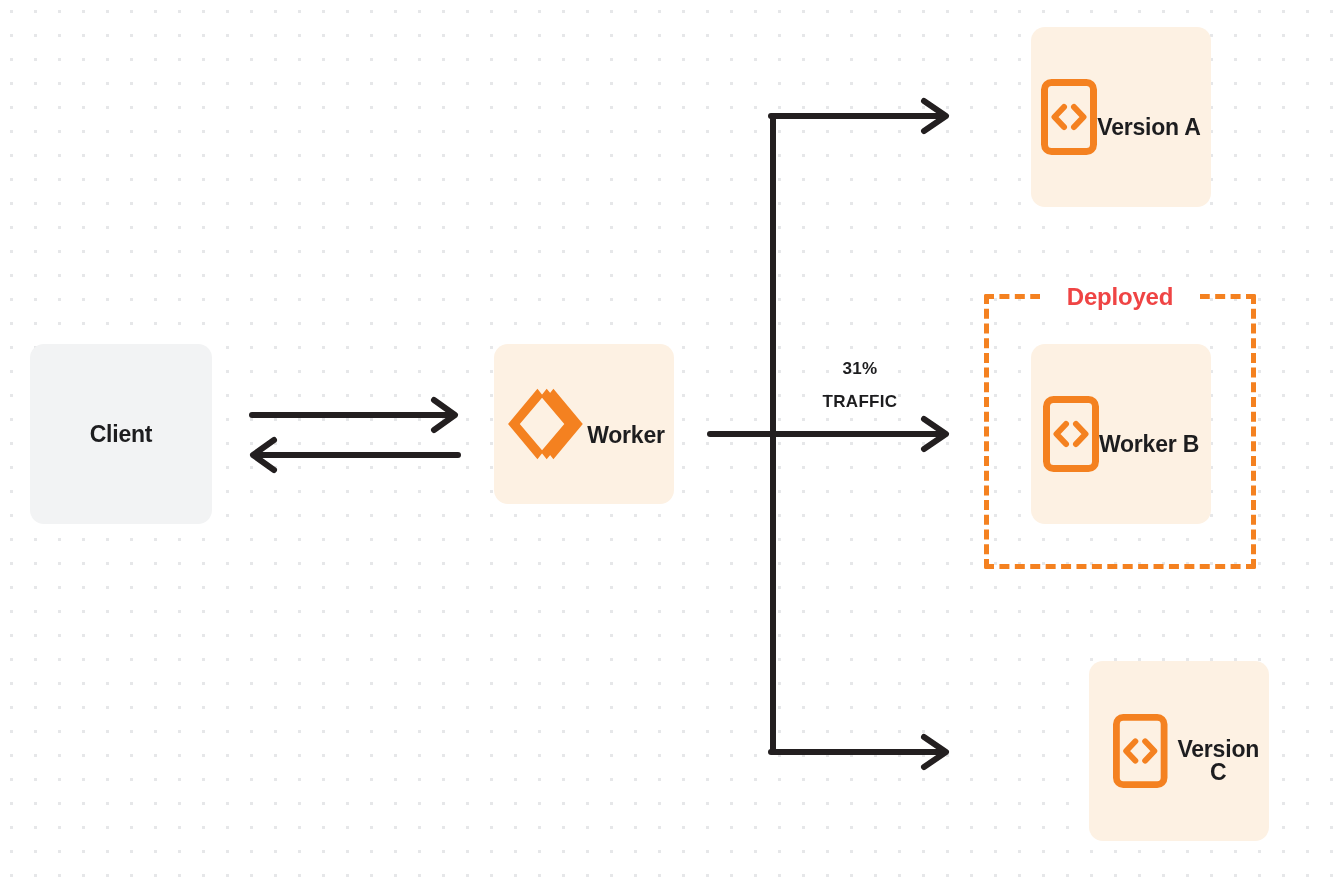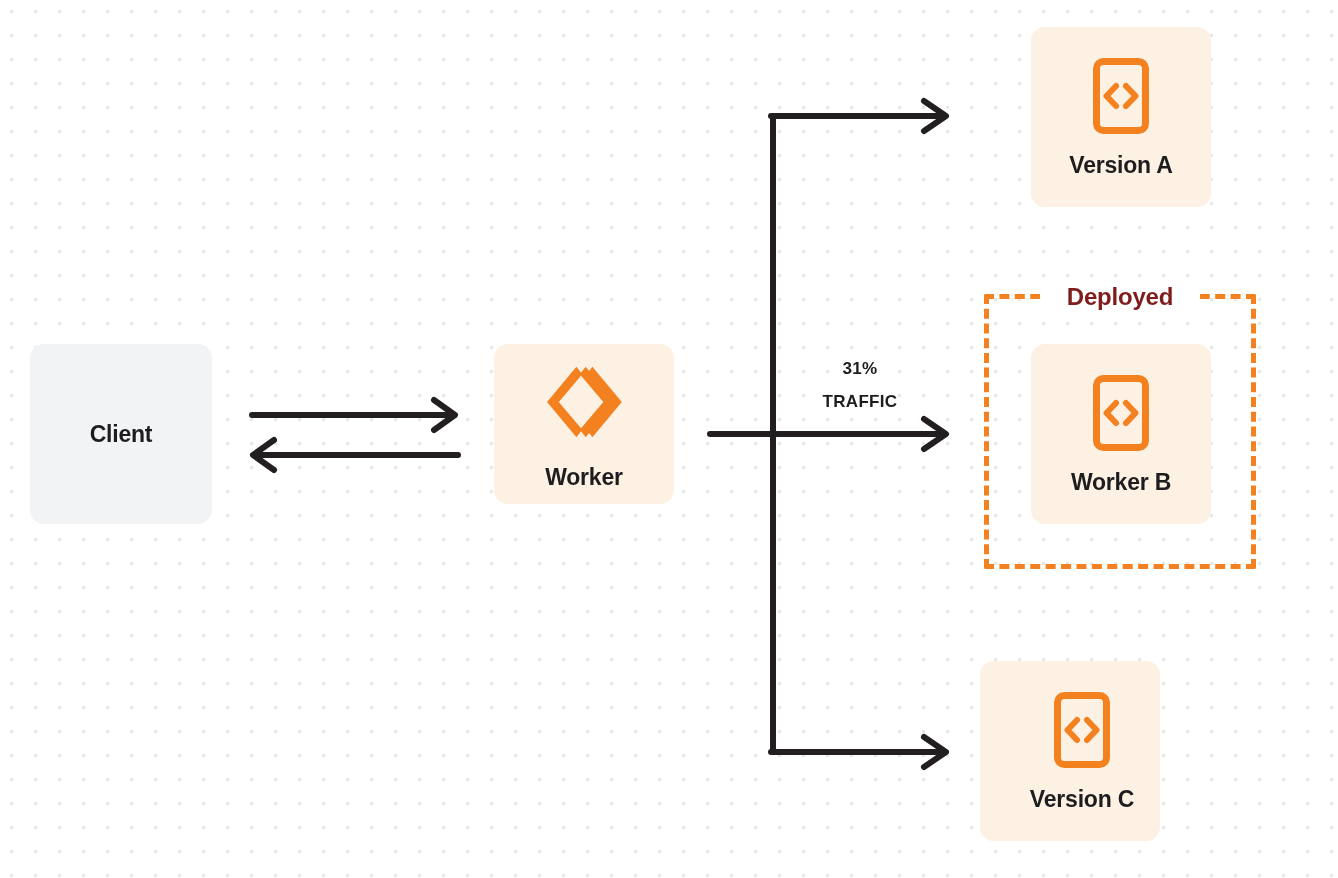--- a/index.html
+++ b/index.html
@@ -24,21 +24,21 @@
     background-size: 24px 24px;
     background-position: 10px 10px;
   }
 
   
   .node {
     position: absolute;
     box-sizing: border-box;
     border-radius: 14px;
     display: flex;
-    flex-direction: column;
+    flex-direction: row;
     align-items: center;
     justify-content: center;
   }
 
   .node-label {
     font-size: 23px;
     font-weight: bold;
     color: #1d1d1f;
     letter-spacing: -0.2px;
     text-align: center;
@@ -65,21 +65,21 @@
   #worker-node .node-label { margin-top: 22px; }
 
   
   .version-node {
     width: 180px;
     height: 180px;
     background-color: #fdf1e3;
   }
   #version-a-node { left: 1031px; top: 27px; }
   #version-b-node { left: 1031px; top: 344px; }
-  #version-c-node { left: 980px; top: 661px; padding-left: 24px; }
+  #version-c-node { left: 1089px; top: 661px; padding-left: 24px; }
   .version-node .node-label { margin-top: 20px; }
 
   
   .code-icon { width: 56px; height: 76px; display: block; }
   .worker-icon { width: 84px; height: 84px; display: block; }
 
   
   #deployed-frame {
     position: absolute;
     left: 984px;
@@ -90,21 +90,21 @@
     border: 5px dashed #f48120;
     border-radius: 2px;
   }
   #deployed-badge {
     position: absolute;
     left: 1040px;
     top: 284px;
     width: 160px;
     height: 26px;
     background-color: #ffffff;
-    color: #7f1d1d;
+    color: #ef4444;
     font-size: 24px;
     font-weight: bold;
     line-height: 26px;
     text-align: center;
     letter-spacing: -0.2px;
   }
 
   
   #connectors {
     position: absolute;

